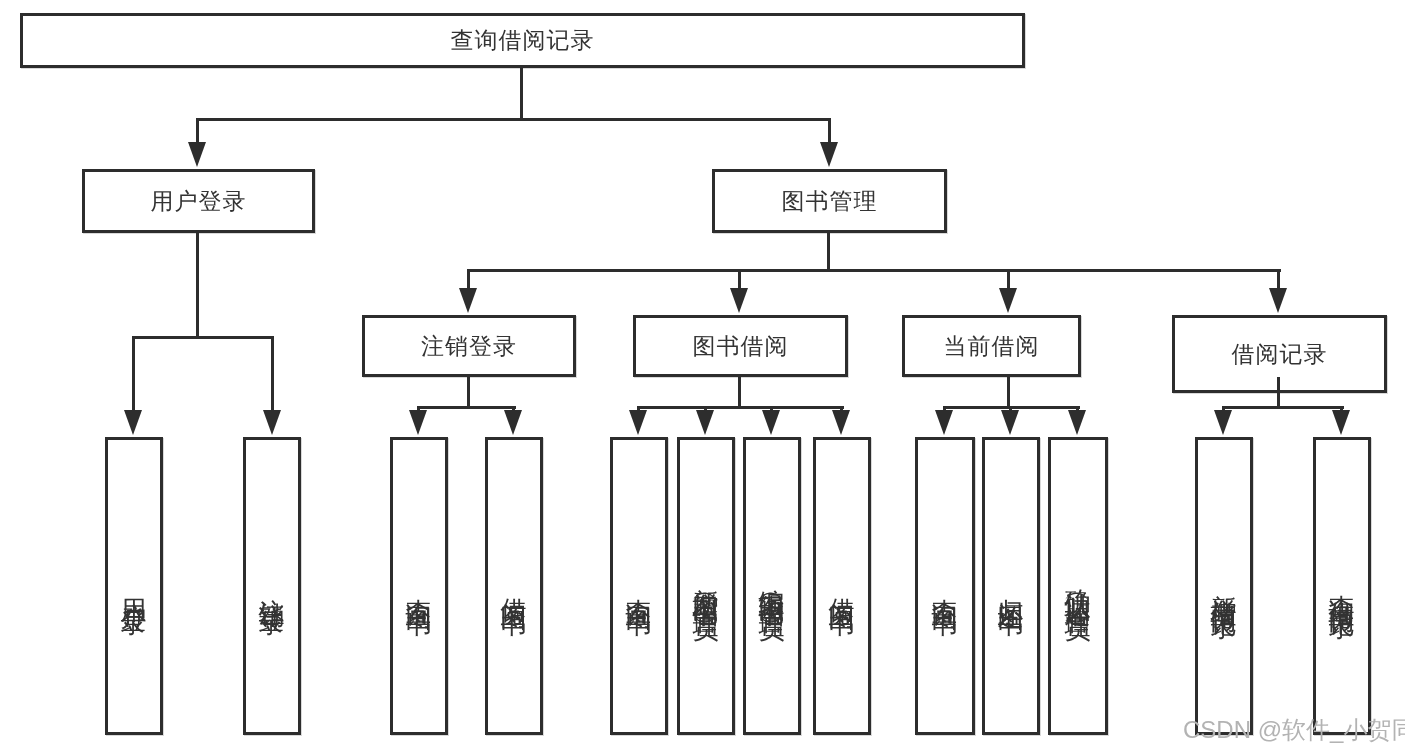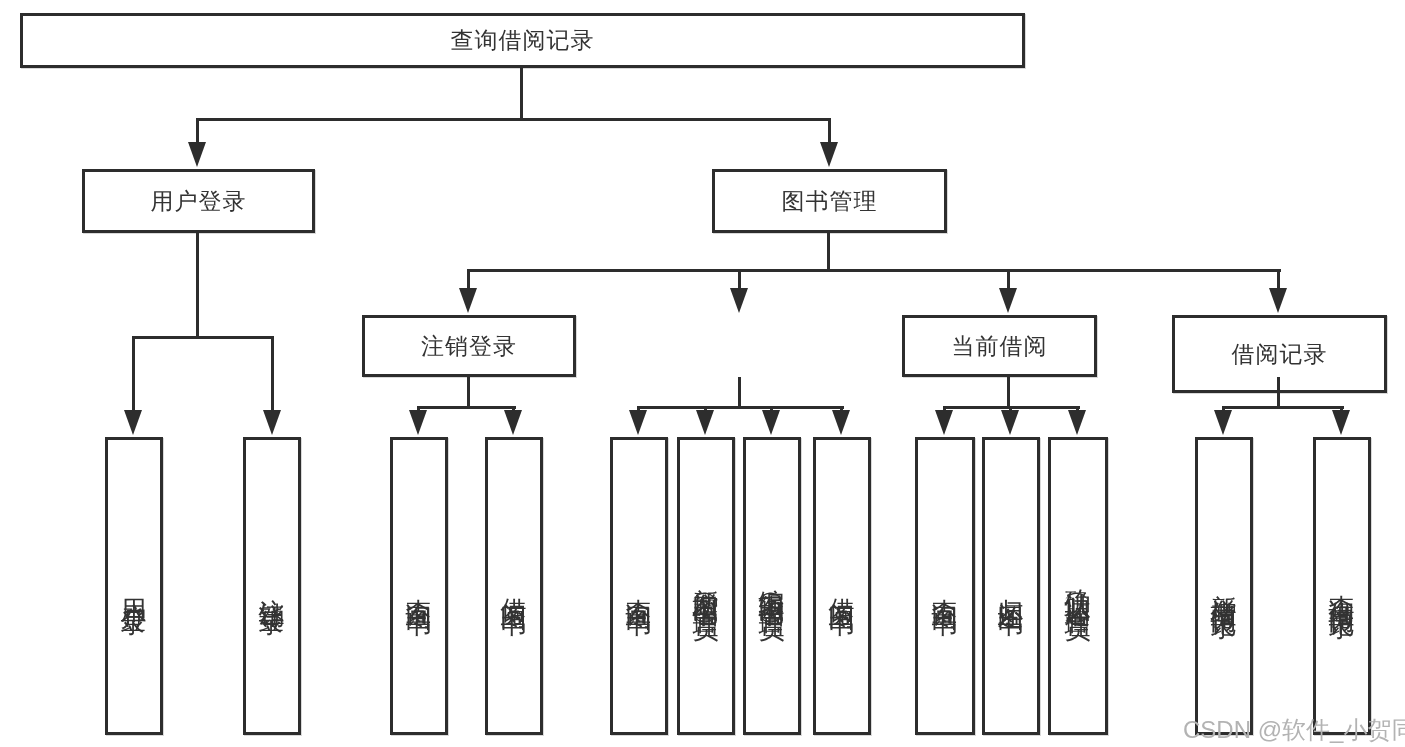--- a/index.html
+++ b/index.html
@@ -62,21 +62,24 @@
   <div class="node h-node" style="left:82px; top:169px; width:233px; height:64px;">
     <span>用户登录</span>
   </div>
   <div class="node h-node" style="left:712px; top:169px; width:235px; height:64px;">
     <span>图书管理</span>
   </div>
 
   <div class="node h-node" style="left:362px; top:315px; width:214px; height:62px;">
     <span>注销登录</span>
   </div>
-  <div class="node h-node" style="left:902px; top:315px; width:195px; height:62px;">
+  <div class="node h-node" style="left:633px; top:315px; width:215px; height:62px;">
+    <span>图书借阅</span>
+  </div>
+  <div class="node h-node" style="left:902px; top:315px; width:179px; height:62px;">
     <span>当前借阅</span>
   </div>
   <div class="node h-node" style="left:1172px; top:315px; width:215px; height:78px;">
     <span>借阅记录</span>
   </div>
 
   <div class="node leaf-node" style="left:105px; top:437px; width:58px; height:298px;">
     <span>用户登录</span>
   </div>
   <div class="node leaf-node" style="left:243px; top:437px; width:58px; height:298px;">

